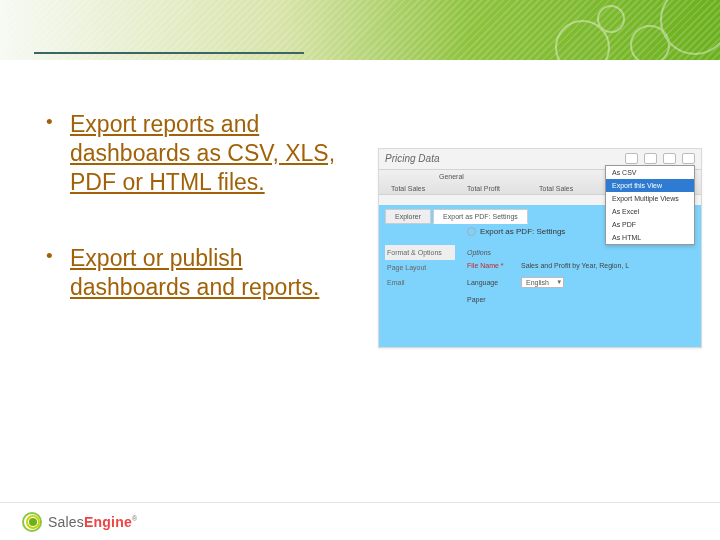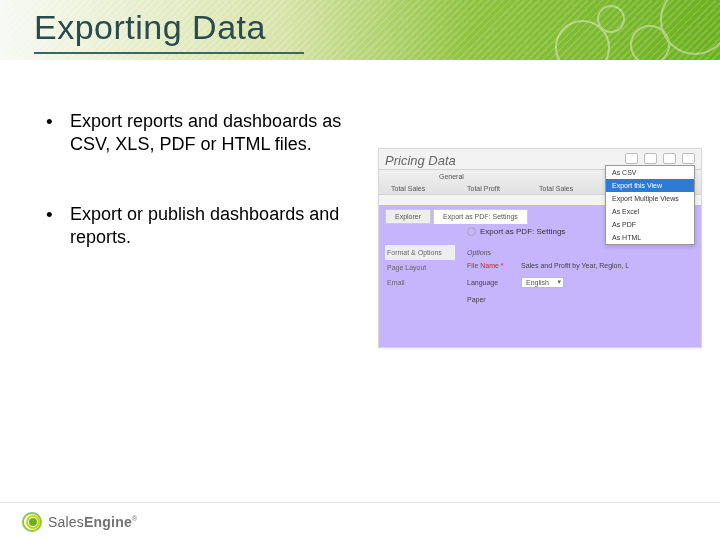--- a/index.html
+++ b/index.html
@@ -19,42 +19,42 @@
   .header-texture { position: absolute; inset: 0; opacity: 0.15;
     background: repeating-linear-gradient(135deg, #fff 0 2px, transparent 2px 5px); }
 
   .title { position: absolute; left: 34px; top: 8px; font-size: 34px; color: #2a4a4b;
     font-weight: 400; letter-spacing: 0.5px; }
   .title-underline { position: absolute; left: 34px; top: 52px; width: 270px; height: 2px;
     background: #3c6566; }
 
   
   .bullets { position: absolute; left: 46px; top: 110px; width: 300px; }
-  .bullets li { list-style: none; position: relative; padding-left: 24px; font-size: 18px;
-    line-height: 1.25; color: #000000; margin-bottom: 48px; }
+  .bullets li { list-style: none; position: relative; padding-left: 24px; font-size: 23px;
+    line-height: 1.25; color: #a16207; margin-bottom: 48px; text-decoration: underline; }
   .bullets li:before { content: "•"; position: absolute; left: 0; top: 0; font-size: 19px; }
 
   
   .shot { position: absolute; right: 18px; top: 148px; width: 324px; height: 200px;
     border: 1px solid #d9d9d9; background: #f3f3f3; font-size: 7px; color: #555;
     box-shadow: 0 1px 2px rgba(0,0,0,.08); }
-  .shot-bar1 { position: absolute; left: 6px; top: 4px; font-style: italic; font-size: 13px; color: #666; }
+  .shot-bar1 { position: absolute; left: 6px; top: 4px; font-style: italic; font-size: 10px; color: #666; }
   .tool-icons { position: absolute; right: 6px; top: 4px; display: flex; gap: 6px; }
   .tool-icons span { width: 13px; height: 11px; border: 1px solid #bbb; background: #fff; border-radius: 2px; }
 
   .graybar { position: absolute; left: 0; right: 0; top: 20px; height: 26px;
     background: linear-gradient(#f0f0f0,#e1e1e1); border-top: 1px solid #d3d3d3; border-bottom: 1px solid #d3d3d3; }
   .graybar .lbl { position: absolute; top: 3px; font-size: 7px; color: #555; }
 
   .dd-menu { position: absolute; right: 6px; top: 16px; width: 90px; background: #fff;
     border: 1px solid #999; box-shadow: 0 2px 4px rgba(0,0,0,.15); z-index: 5; }
   .dd-menu .it { padding: 3px 6px; font-size: 7px; color: #333; }
   .dd-menu .hl { background: #2f7bd1; color: #fff; }
 
-  .white-panel { position: absolute; left: 0; right: 0; top: 56px; bottom: 0; background: #c4b5fd; }
+  .white-panel { position: absolute; left: 0; right: 0; top: 56px; bottom: 0; background: #7dd3fc; }
   .wp-tabs { position: absolute; left: 6px; top: 4px; display: flex; gap: 2px; }
   .wp-tab { padding: 3px 9px; font-size: 7px; background: #eee; border: 1px solid #ccc; color: #555; }
   .wp-tab.active { background: #fff; border-bottom-color: #fff; }
   .wp-head { position: absolute; left: 88px; top: 22px; font-size: 8px; color: #333; }
   .wp-head .ic { display:inline-block; width:9px; height:9px; border:1px solid #aaa; border-radius:50%; margin-right:4px; vertical-align:middle; }
 
   .wp-side { position: absolute; left: 6px; top: 40px; width: 70px; }
   .wp-side div { font-size: 7px; color: #666; padding: 4px 2px; }
   .wp-side .sel { background: #eee; }
 
@@ -69,38 +69,37 @@
 
   
   .footer { position: absolute; left: 0; right: 0; bottom: 0; height: 38px; border-top: 1px solid #e4e4e4; }
   .logo { position: absolute; left: 22px; bottom: 8px; display: flex; align-items: center; gap: 4px; }
   .logo-shape { position: relative; width: 22px; height: 20px; }
   .logo-shape .sw { position: absolute; border-radius: 50%; }
   .la { width: 20px; height: 20px; border: 2px solid #8cc63f; left: 0; top: 0; }
   .lb { width: 14px; height: 14px; border: 2px solid #c3d600; left: 4px; top: 3px; }
   .lc { width: 8px; height: 8px; background: #6bb01e; left: 7px; top: 6px; }
   .logo-text { font-size: 14px; color: #666; font-weight: 400; letter-spacing: .2px; }
-  .logo-text b { font-weight: 700; color: #737373; }
+  .logo-text b { font-weight: 700; color: #ef4444; }
   .logo-tm { font-size: 7px; color: #777; vertical-align: super; }
 </style>
 </head>
 <body>
 
 <div class="slide">
 
   <div class="header-band">
     <div class="header-texture"></div>
     <div class="header-circles">
       <div class="c hc1"></div>
         <div class="c hc2"></div>
         <div class="c hc3"></div>
         <div class="c hc4"></div>
     </div>
   </div>
-  <div class="title">Exporting Data</div>
   <div class="title-underline"></div>
 
   <ul class="bullets">
     <li>Export reports and dashboards as CSV, XLS, PDF or HTML files.</li>
     <li>Export or publish dashboards and reports.</li>
   </ul>
 
   <div class="shot">
     <div class="shot-bar1">Pricing Data</div>
     <div class="tool-icons">

